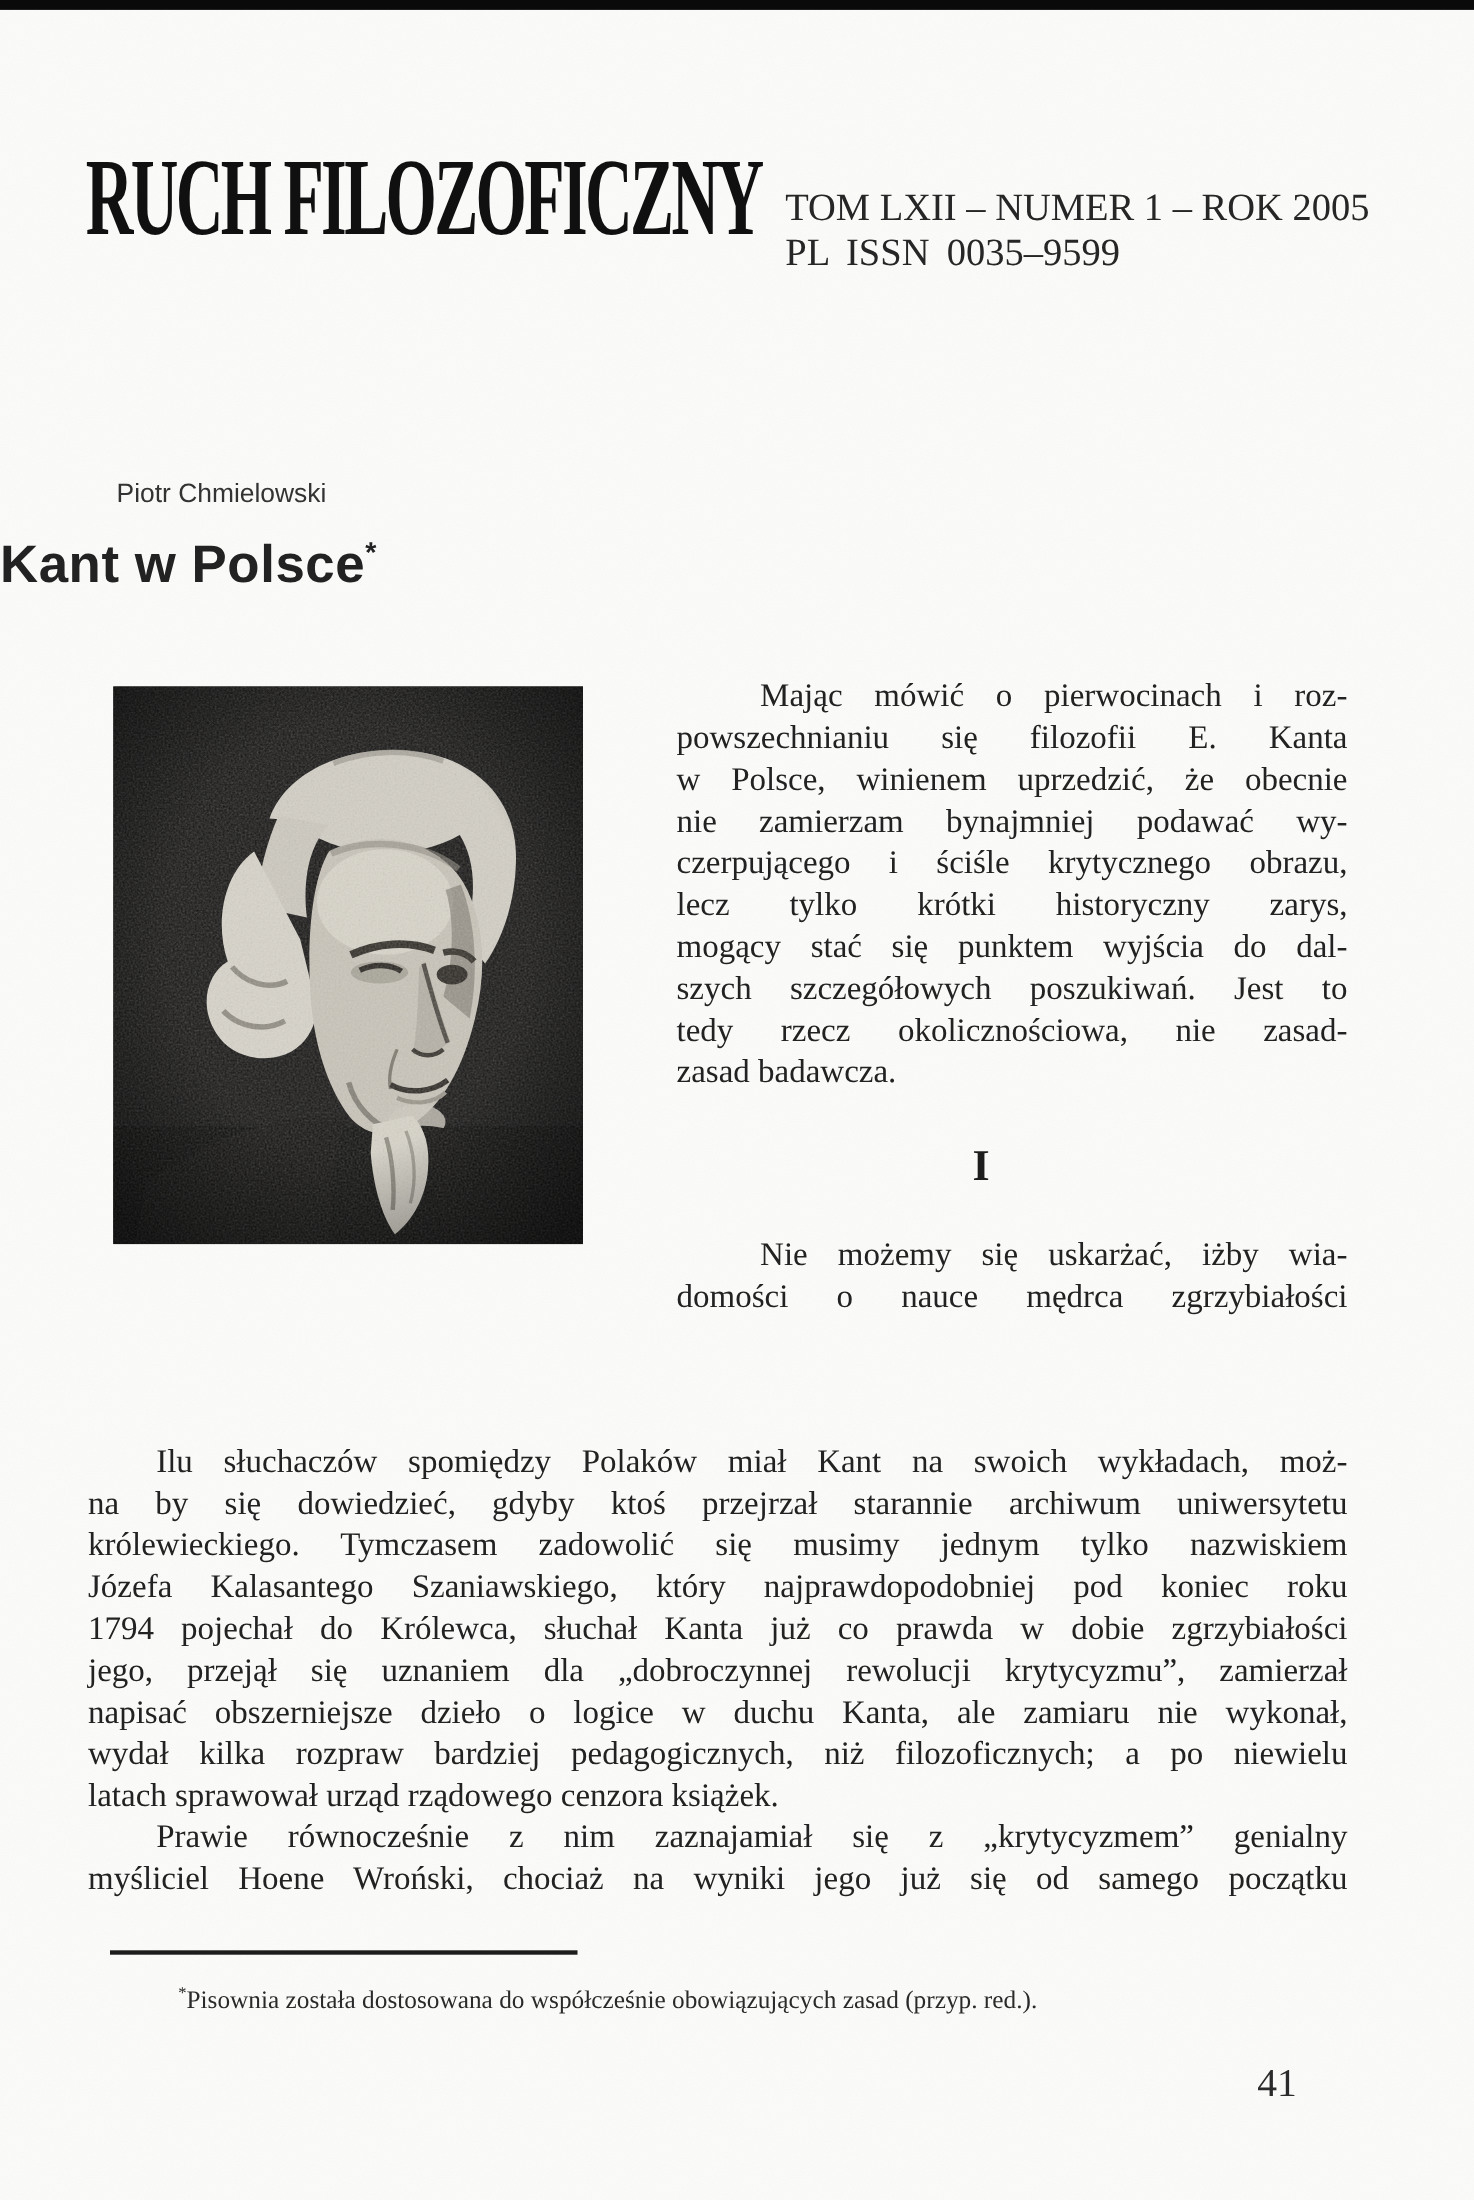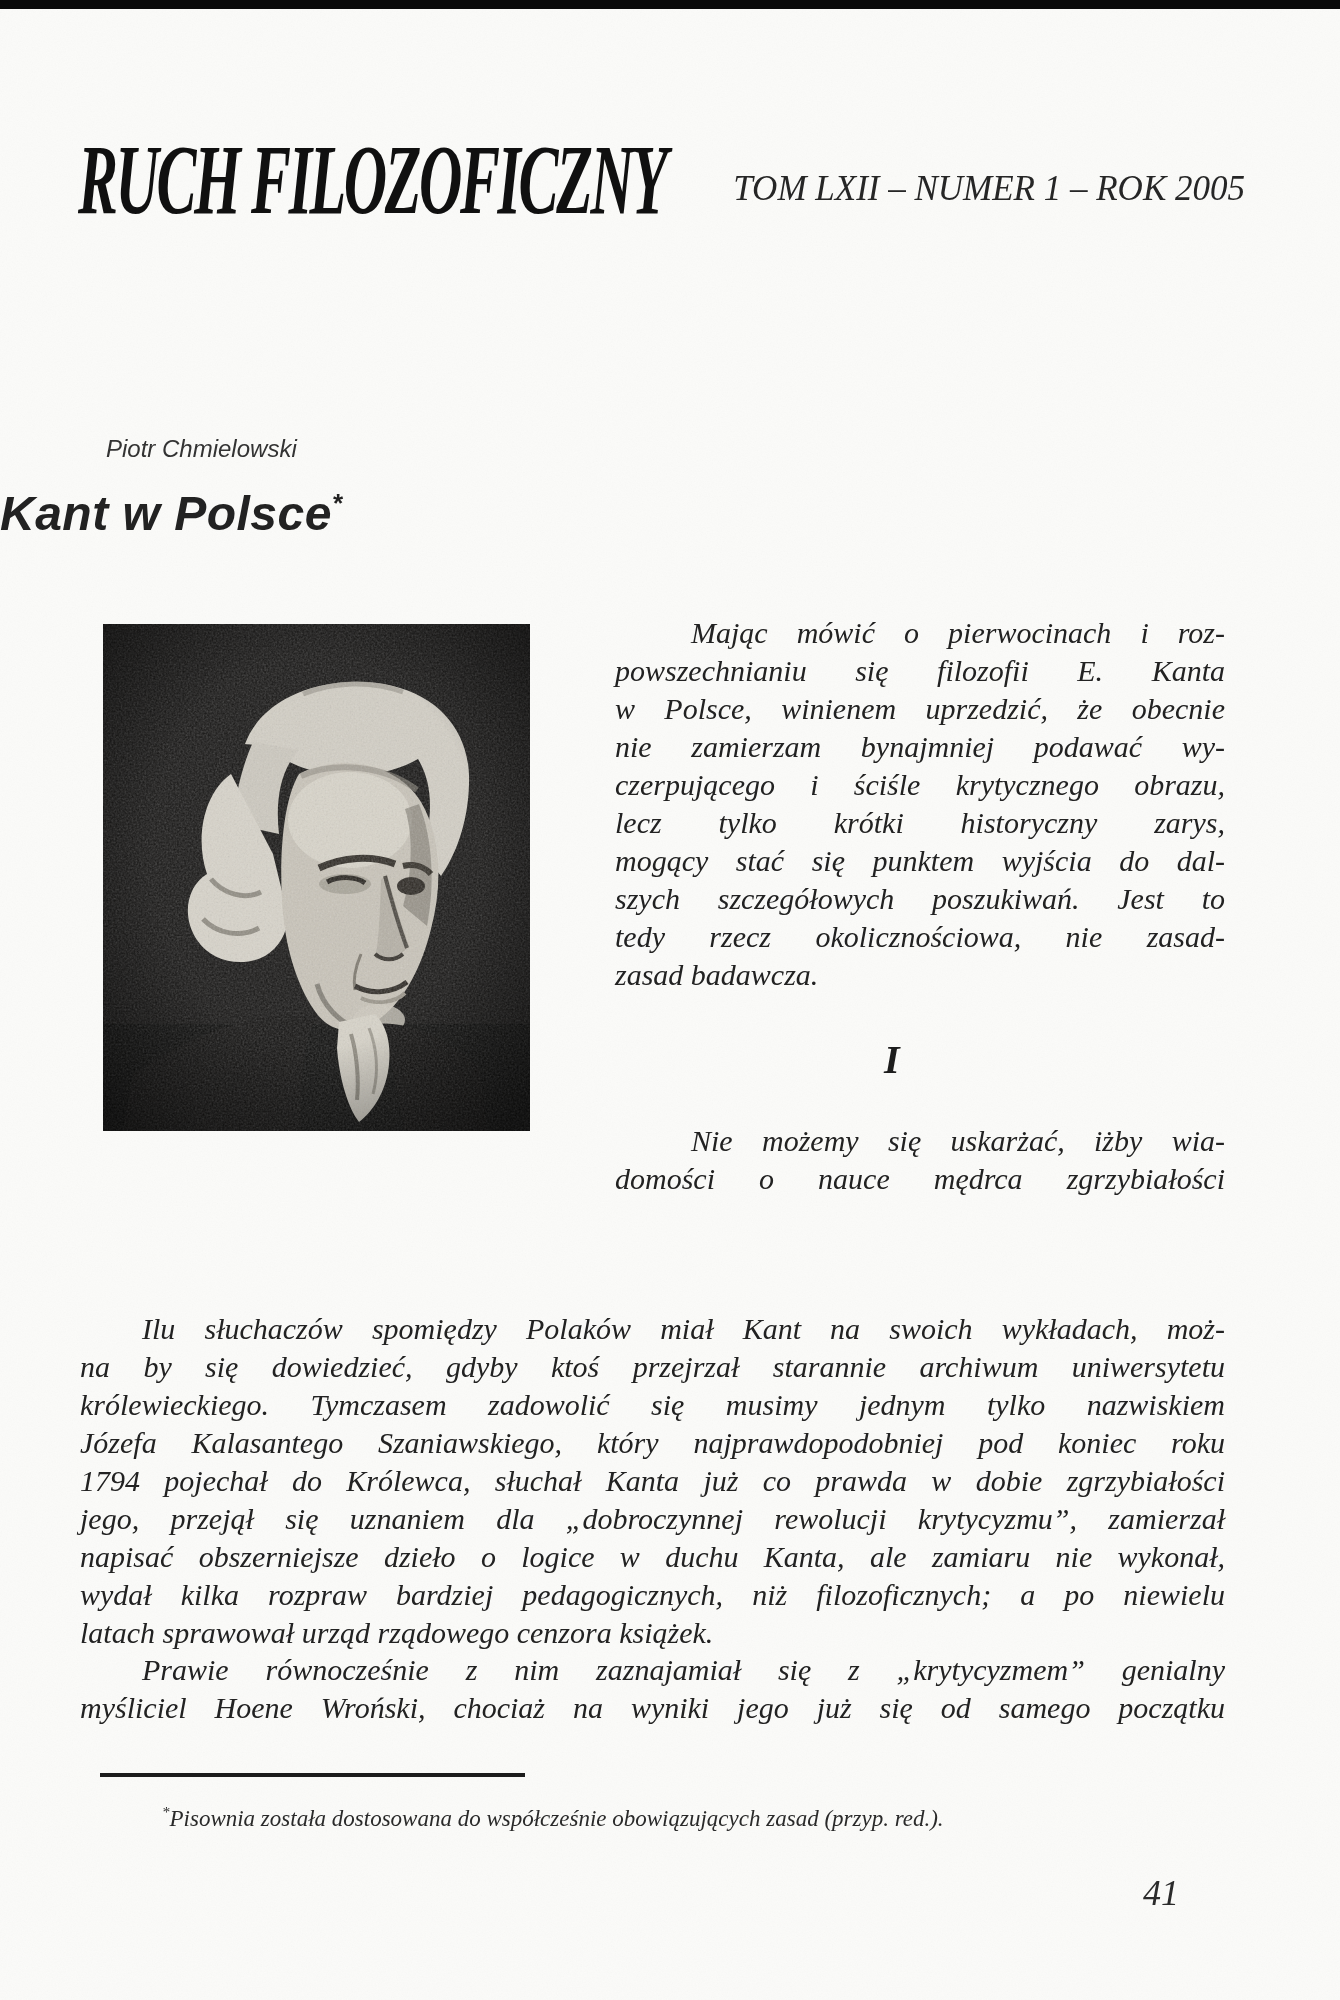--- a/index.html
+++ b/index.html
@@ -4,21 +4,20 @@
 <style>
   html,body{margin:0;padding:0;}
   body{background:#e8e8e6;}
   .page{
     position:relative;
     width:1340px;height:2000px;
     background:#fbfbf9;
     overflow:hidden;
     font-family:"Liberation Serif", serif;
     color:#242424;
-    font-style:italic;
   }
   .scanbar{position:absolute;left:0;top:0;width:1340px;height:9px;background:#0a0a0a;}
   .pagenoise{position:absolute;left:0;top:0;width:1340px;height:2000px;opacity:.05;mix-blend-mode:multiply;pointer-events:none;}
 
   .masthead{
     position:absolute;left:78px;top:130px;margin:0;
     font-family:"Liberation Serif", serif;
     font-weight:bold;font-size:100px;line-height:1;
     letter-spacing:-4px;color:#101010;white-space:nowrap;
   }
@@ -82,20 +81,21 @@
 <body>
 
 <div class="page">
 
   <div class="scanbar"></div>
 
   <h1 class="masthead"><span class="masthead-inner">RUCH FILOZOFICZNY</span></h1>
 
   <div class="issue-info">
     <div>TOM LXII – NUMER 1 – ROK 2005</div>
+    <div class="issn">PL ISSN 0035–9599</div>
   </div>
 
   <div class="author">Piotr Chmielowski</div>
 
   <div class="title-row">
     <h2 class="title"><span>Kant w Polsce</span><sup>*</sup></h2>
   </div>
 
   <figure class="portrait">
     <svg width="427" height="507" viewBox="0 0 427 507" xmlns="http://www.w3.org/2000/svg">

